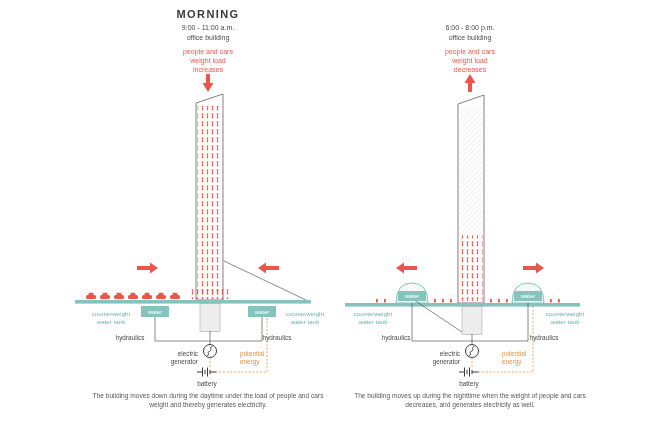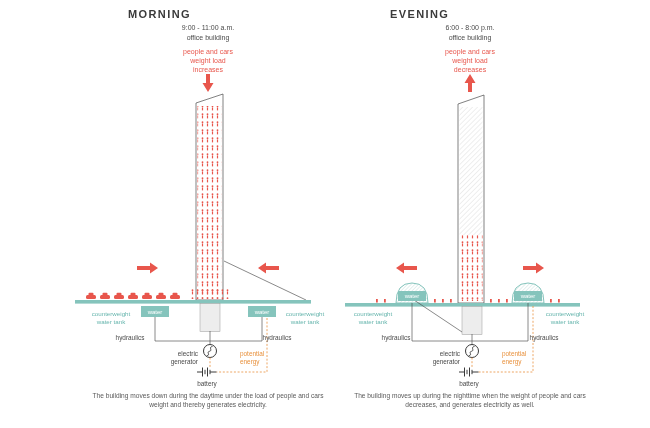--- a/index.html
+++ b/index.html
@@ -1,20 +1,20 @@
 <!DOCTYPE html>
 <html style="--red: #e8564c; --teal: #85c4bc; --teal_text: #68b6ae; --orange: #e8913d; --text: #4a4a4a; --caption: #5a5a5a;"><head>
 <meta charset="utf-8">
 <style>
   * { margin:0; padding:0; box-sizing:border-box; }
   html,body { background:#ffffff; font-family:"Liberation Sans", sans-serif; }
   .canvas { position:relative; width:650px; height:428px; background:#fff; overflow:hidden; }
   .canvas svg.layer { position:absolute; left:0; top:0; }
   .label { position:absolute; color:var(--text,#4a4a4a); font-size:6.5px; }
-  .title { font-size:11px; font-weight:600; letter-spacing:1.4px; color:#3a3a3a; text-align:left; }
+  .title { font-size:11px; font-weight:600; letter-spacing:1.4px; color:#3a3a3a; text-align:center; }
   .small { font-size:7px; }
   .center { text-align:center; }
   .right { text-align:right; }
   .pre { white-space:pre-line; }
   .red-text { color:var(--red,#e8564c); }
   .teal-text { color:var(--teal_text,#68b6ae); }
   .orange-text { color:var(--orange,#e8913d); }
   .lh { line-height:9px; }
   .lh2 { line-height:7.6px; }
   .waterbox { position:absolute; background:var(--teal,#85c4bc); color:#fff; font-size:6px;
@@ -168,21 +168,20 @@
   <div class="label center" style="left:260px;top:334px;width:34px;font-size:6.4px">hydraulics</div>
 
   <div class="label right pre lh2" style="left:150px;top:350px;width:48px;font-size:6.4px">electric
 generator</div>
   <div class="label orange-text pre lh2" style="left:240px;top:350px;width:48px;font-size:6.4px">potential
 energy</div>
   <div class="label center" style="left:183px;top:380px;width:48px;font-size:6.4px">battery</div>
 
   <div class="caption" style="left:88px;top:392px;width:240px">The building moves down during the daytime under the load of people and cars weight and thereby generates electricity.</div>
 
-  <div class="label title" style="left:390px;top:8px;width:160px">EVENING</div>
   <div class="label small center" style="left:390px;top:24px;width:160px">6:00 - 8:00 p.m.</div>
   <div class="label small center" style="left:390px;top:34px;width:160px">office building</div>
   <div class="label small center red-text pre lh" style="left:390px;top:47px;width:160px">people and cars
 weight load
 decreases</div>
 
   <div class="waterbox" style="left:398px;top:291px;width:28px;height:10px">water</div>
   <div class="waterbox" style="left:514px;top:291px;width:28px;height:10px">water</div>
 
   <div class="label center teal-text pre lh2" style="left:346px;top:310px;width:54px;font-size:6.2px">counterweight

